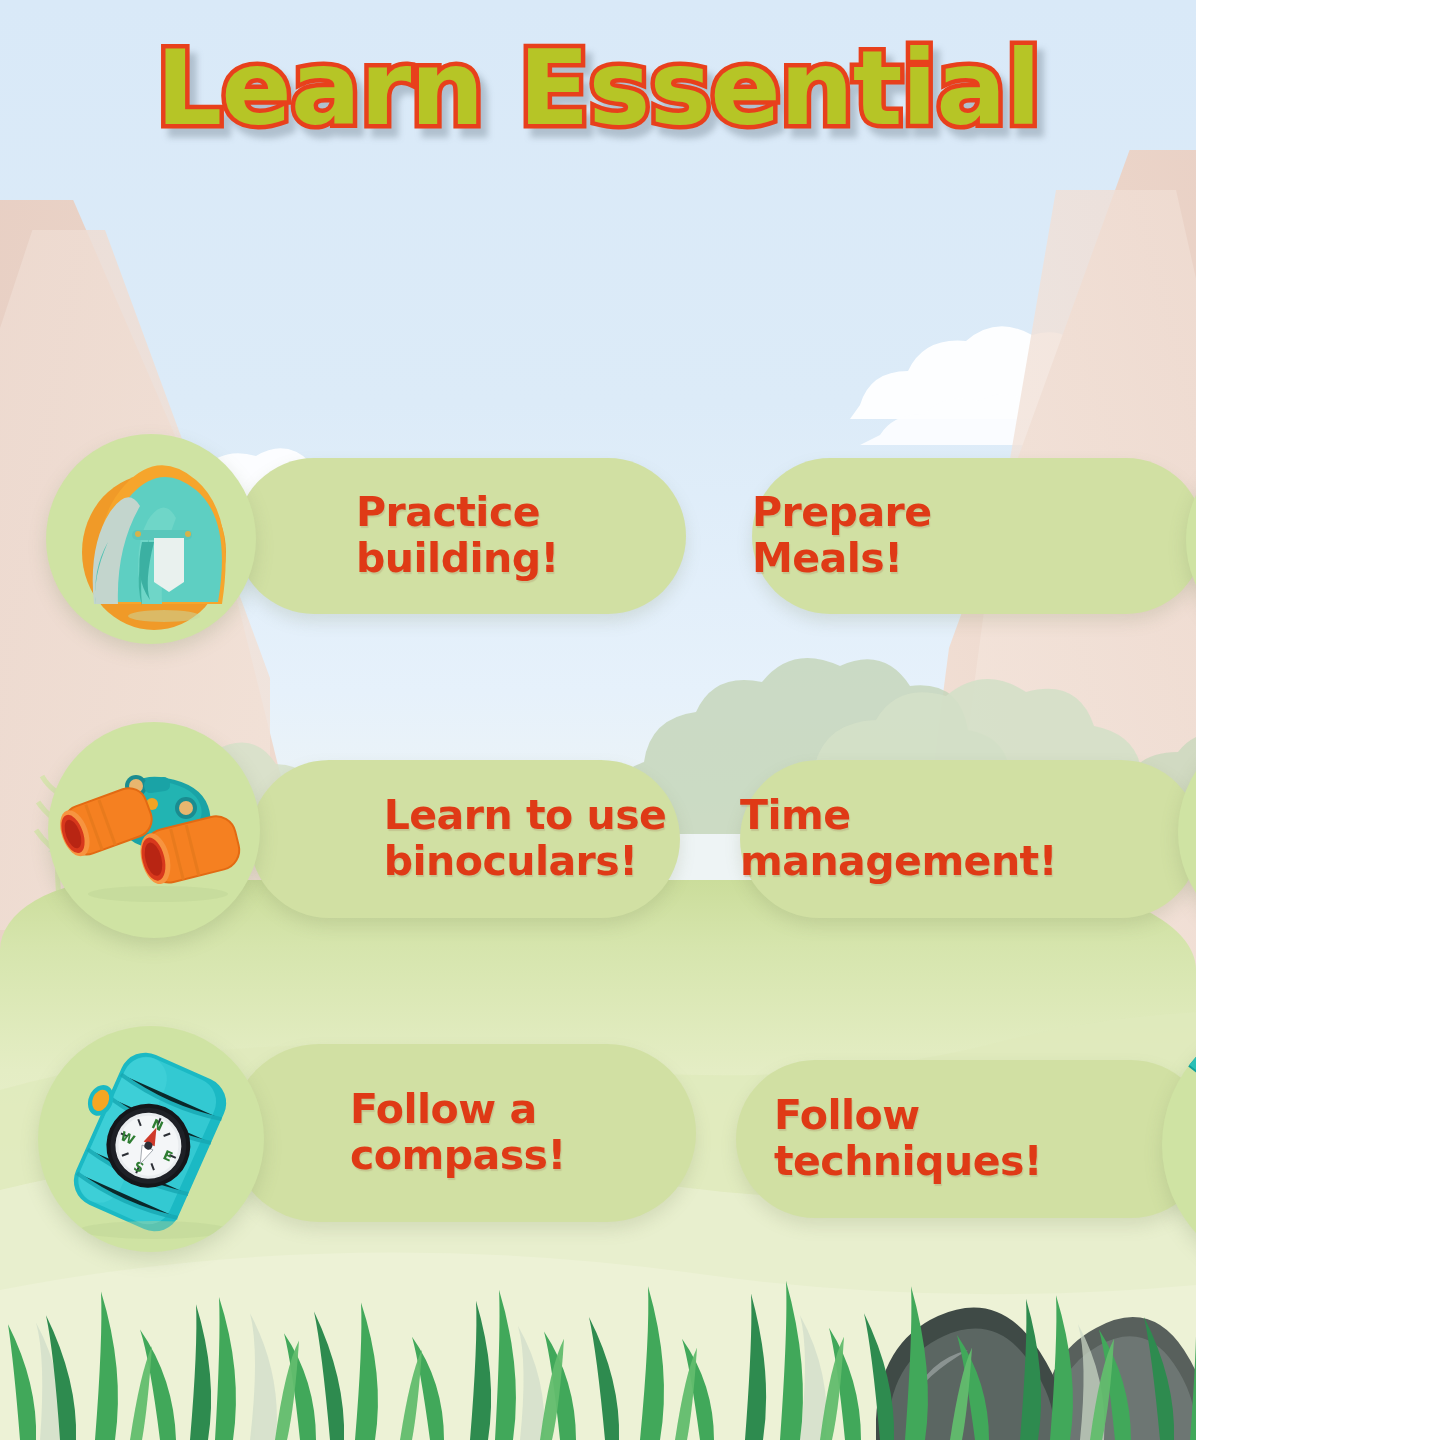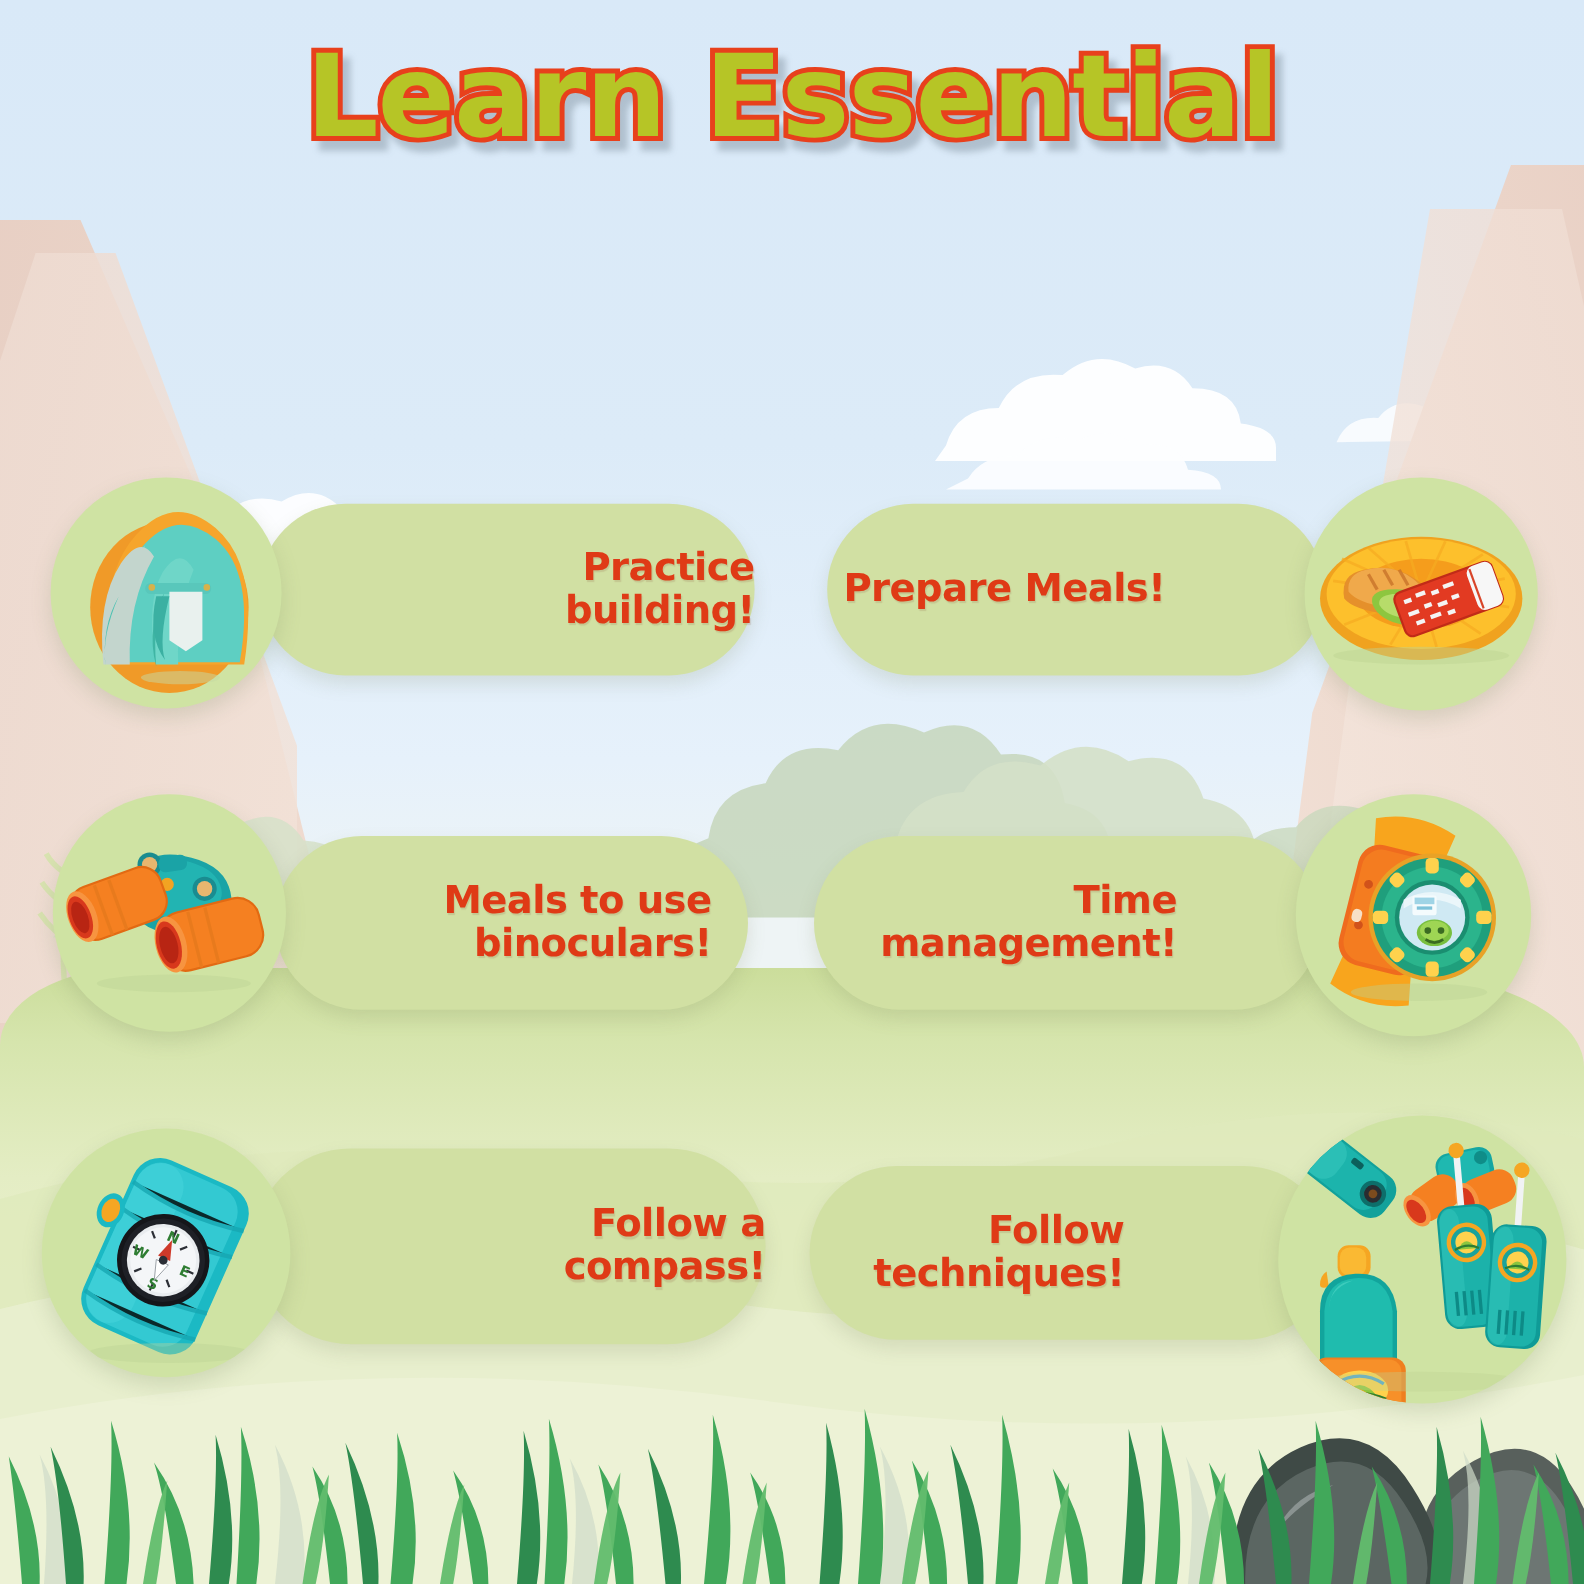--- a/index.html
+++ b/index.html
@@ -5,21 +5,21 @@
   * { margin:0; padding:0; box-sizing:border-box; }
 
   html,body{
     width:1440px; height:1440px;
     font-family:"Liberation Sans", sans-serif;
     overflow:hidden;
   }
 
   #poster{
     position:relative;
-    width:1440px; height:1440px;
+    width:1196px; height:1440px;
     overflow:hidden;
     background:linear-gradient(#d9e9f8 0%, #dcebf8 28%, #e6f1fb 48%, #eef4f5 58%, #eef4f5 60%);
   }
 
   
   .bg{ position:absolute; inset:0; pointer-events:none; }
 
   
   .cliffL{
     position:absolute; left:-120px; top:200px; width:420px; height:760px;
@@ -79,23 +79,23 @@
     position:absolute;
     background:#d1e0a3;
     border-radius:999px;
     box-shadow:0 8px 16px rgba(120,135,95,.18);
     display:flex; align-items:center; justify-content:center;
   }
   .pill .label{
     color:#df3a16;
     font-family:"DejaVu Sans", sans-serif;
     font-weight:bold;
-    font-size:35px;
+    font-size:41px;
     line-height:1.12;
-    text-align:right;
+    text-align:left;
     letter-spacing:-.5px;
     text-shadow:1px 2px 1px rgba(150,110,80,.22);
     white-space:pre-line;
   }
 
   .bubble{
     position:absolute;
     background:#cfe3a3;
     border-radius:50%;
     box-shadow:0 8px 18px rgba(120,135,95,.22);
@@ -324,21 +324,21 @@
           </g>
           <path d="M158 94 l0 38" stroke="#d8452a" stroke-width="2"></path>
         </g>
         <ellipse cx="106" cy="162" rx="80" ry="8" fill="#bcd293" opacity=".45"></ellipse>
       </svg>
     </div>
   </div>
 
   <div class="col">
     <div class="pill left-pill" style="left:250px; top:760px; width:430px; height:158px;">
-      <span class="label">Meals to use
+      <span class="label">Learn to use
 binoculars!</span>
     </div>
     <div class="bubble" style="left:48px; top:722px; width:212px; height:216px;">
       <svg class="art" viewBox="0 0 212 216">
         <path d="M72 74 q16-24 46-18 q34 6 42 28 q8 22 -10 34 q-26 16 -56 6 q-30-10 -22-50z" fill="#1aa3a6"></path>
         <path d="M78 74 q14-18 40-14 q28 6 34 22 q6 16 -10 24 q-22 12 -46 4 q-24-8 -18-36z" fill="#22b4b2"></path>
         <circle cx="88" cy="64" r="11" fill="#1a8c90"></circle>
           <circle cx="88" cy="64" r="7" fill="#e8b66f"></circle>
         <circle cx="138" cy="86" r="11" fill="#1a8c90"></circle>
           <circle cx="138" cy="86" r="7" fill="#e8b66f"></circle>

